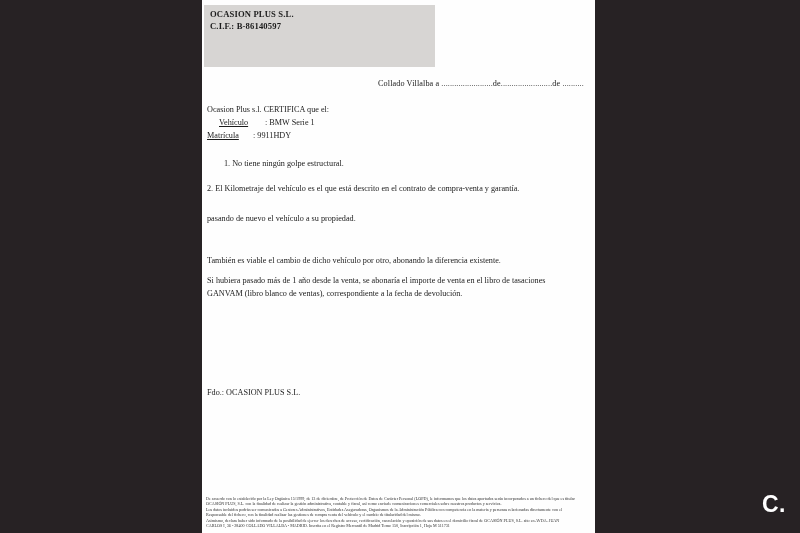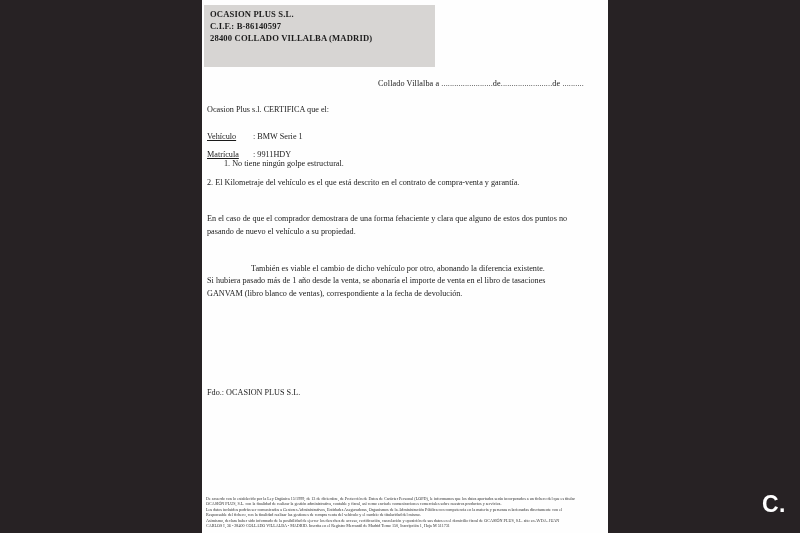--- a/index.html
+++ b/index.html
@@ -1,57 +1,55 @@
 <!DOCTYPE html>
 <html><head>
 <meta charset="utf-8">
 <style>
   html,body{margin:0;padding:0;}
   body{background:#272224;font-family:"Liberation Serif",serif;}
   .stage{position:relative;width:800px;height:533px;background:#272224;overflow:hidden;}
-  .paper{position:absolute;left:202px;top:0;width:393px;height:533px;background:#fefefe;color:#1b1b1b;overflow:hidden;padding-left:13px;}
+  .paper{position:absolute;left:202px;top:0;width:393px;height:533px;background:#fefefe;color:#1b1b1b;overflow:hidden;}
   .headerbox{position:absolute;left:2px;top:5px;width:231px;height:62px;background:#d7d5d3;box-sizing:border-box;padding:4px 0 0 6px;font-weight:bold;font-size:8.6px;line-height:11.9px;letter-spacing:0.15px;white-space:nowrap;}
   .tline{position:absolute;left:5px;font-size:8.2px;white-space:nowrap;}
   .dateline{position:absolute;left:176px;top:79px;font-size:8.2px;white-space:nowrap;letter-spacing:0.1px;text-align:center;}
   .lbl{display:inline-block;width:46px;text-decoration:underline;}
   .para{position:absolute;left:5px;font-size:8.2px;line-height:12.9px;white-space:nowrap;}
   .legal{position:absolute;left:4px;top:496px;width:820px;font-size:8.6px;line-height:11.4px;color:#2e2e2e;transform:scale(0.48);transform-origin:top left;white-space:nowrap;}
   .logo{position:absolute;left:762px;top:491px;font-family:"Liberation Sans",sans-serif;font-weight:bold;font-size:23px;color:#ffffff;letter-spacing:0.5px;}
 </style>
 </head>
 <body>
 
 <div class="stage" style="background: rgb(39, 34, 36);">
 
   <div class="paper" style="background: rgb(254, 254, 254);">
 
     <div class="headerbox" style="background: rgb(215, 213, 211);">
       <div>OCASION PLUS S.L.</div>
       <div>C.I.F.: B-86140597</div>
-      <div>28400 COLLADO VILLALBA (MADRID)</div>
     </div>
 
     <div class="dateline">Collado Villalba a ........................de........................de ..........</div>
 
     <div class="tline" style="top:105px;">Ocasion Plus s.l. CERTIFICA que el:</div>
 
-    <div class="tline" style="top:132px;"><span class="lbl">Vehículo</span><span>: BMW Serie 1</span></div>
+    <div class="tline" style="top:118px;margin-left:12px;"><span class="lbl">Vehículo</span><span>: BMW Serie 1</span></div>
 
-    <div class="tline" style="top:131px;margin-top:19px;"><span class="lbl">Matrícula</span><span>: 9911HDY</span></div>
+    <div class="tline" style="top:131px;"><span class="lbl">Matrícula</span><span>: 9911HDY</span></div>
 
     <div class="tline" style="top:159px;margin-left:17px;">1. No tiene ningún golpe estructural.</div>
 
-    <div class="tline" style="top:178px;">2. El Kilometraje del vehículo es el que está descrito en el contrato de compra-venta y garantía.</div>
+    <div class="tline" style="top:184px;">2. El Kilometraje del vehículo es el que está descrito en el contrato de compra-venta y garantía.</div>
 
     <div class="para" style="top:213px;">
-      <div>En el caso de que el comprador demostrara de una forma fehaciente y clara que alguno de estos dos puntos no</div>
       <div>pasando de nuevo el vehículo a su propiedad.</div>
     </div>
 
-    <div class="tline" style="top:264px;margin-left:44px;">También es viable el cambio de dicho vehículo por otro, abonando la diferencia existente.</div>
+    <div class="tline" style="top:256px;">También es viable el cambio de dicho vehículo por otro, abonando la diferencia existente.</div>
 
     <div class="para" style="top:275px;">
       <div>Si hubiera pasado más de 1 año desde la venta, se abonaría el importe de venta en el libro de tasaciones</div>
       <div>GANVAM (libro blanco de ventas), correspondiente a la fecha de devolución.</div>
     </div>
 
     <div class="tline" style="top:388px;">Fdo.: OCASION PLUS S.L.</div>
 
     <div class="legal">
       <div>De acuerdo con lo establecido por la Ley Orgánica 15/1999, de 13 de diciembre, de Protección de Datos de Carácter Personal (LOPD), le informamos que los datos aportados serán incorporados a un fichero del que es titular</div>

